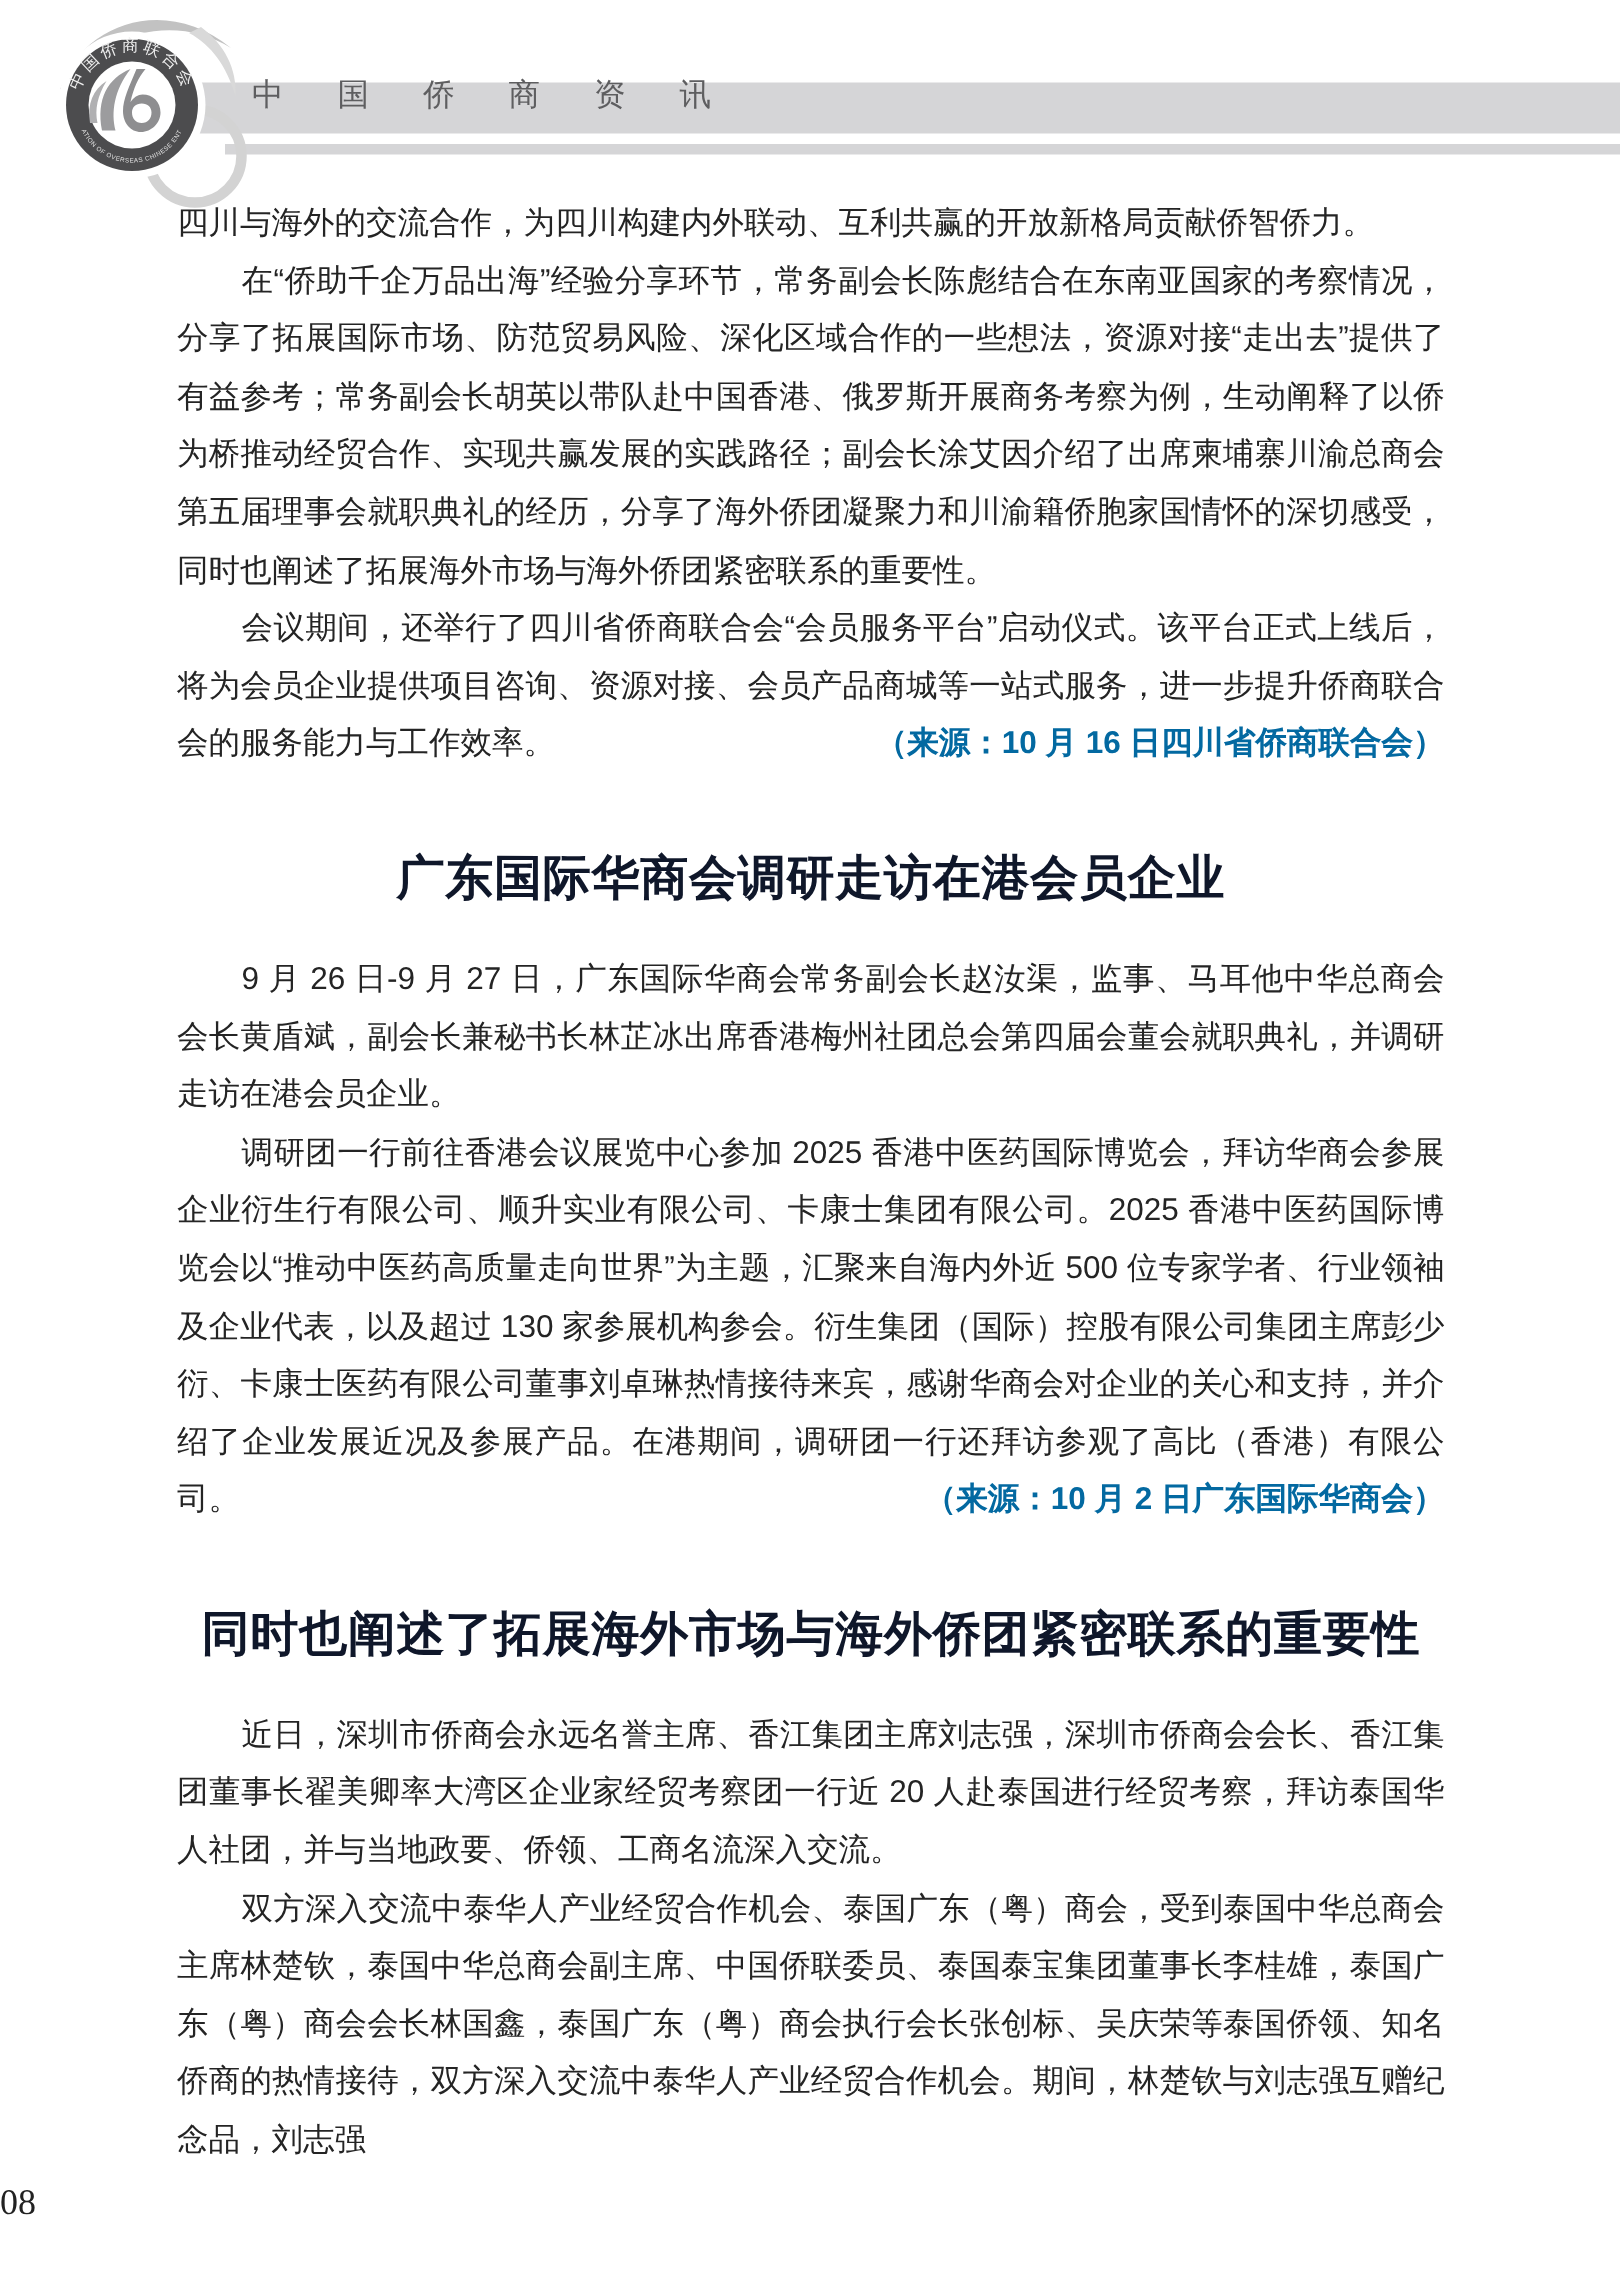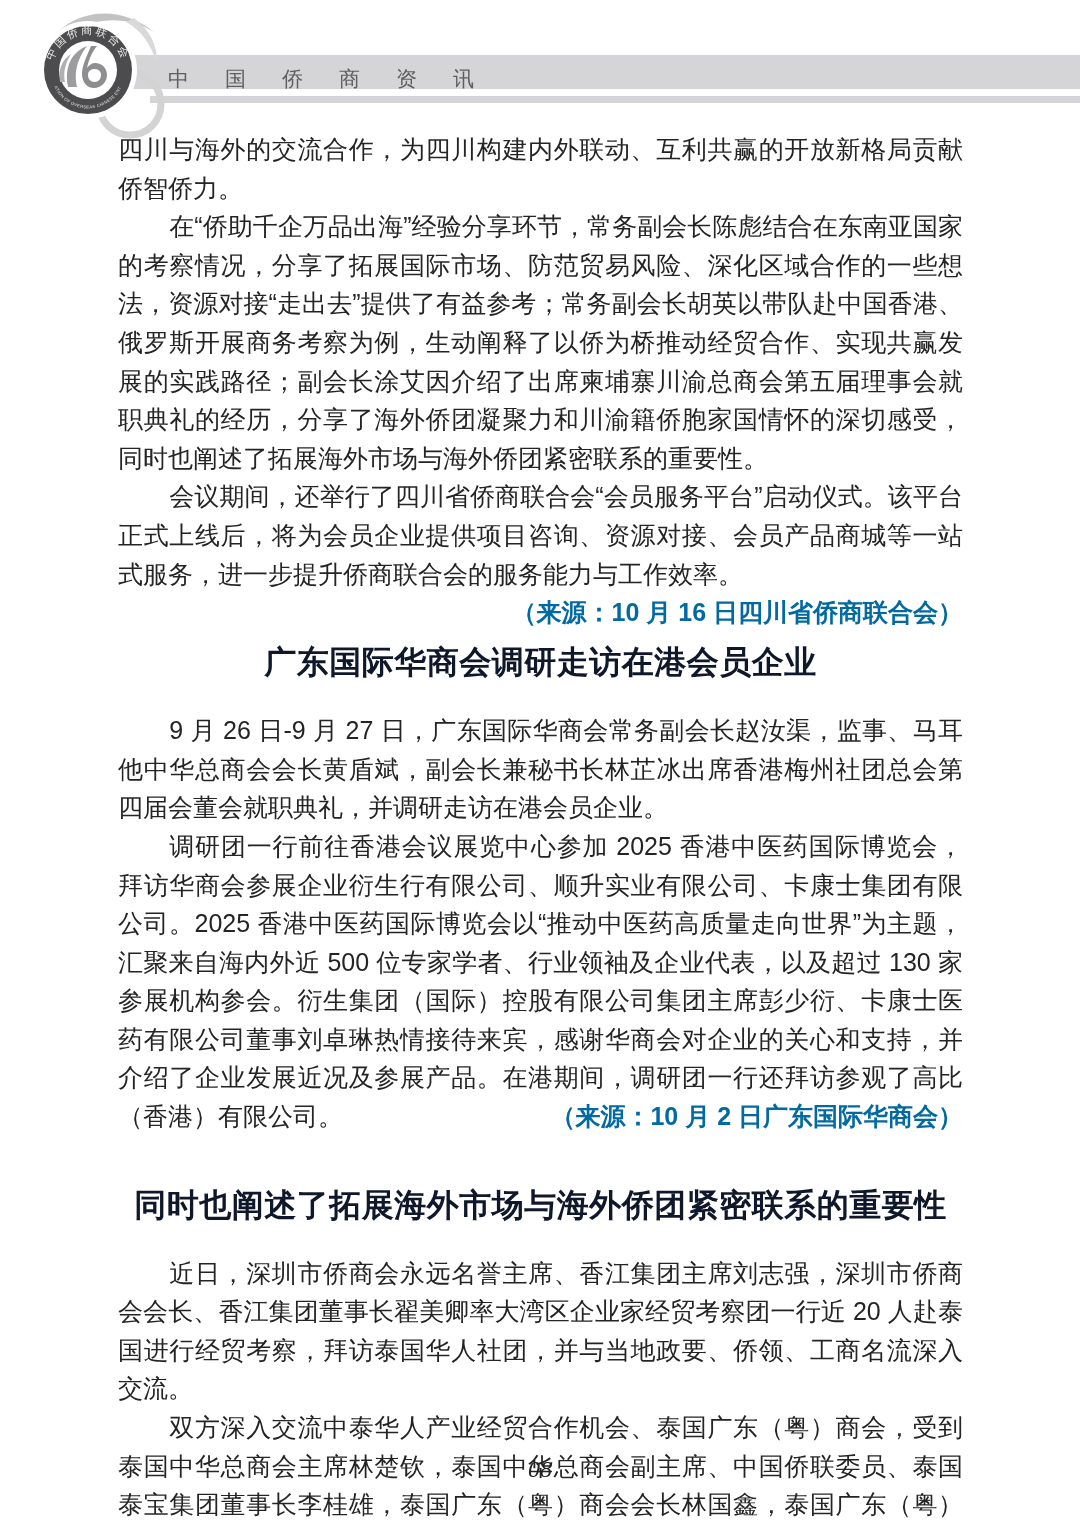--- a/index.html
+++ b/index.html
@@ -19,37 +19,37 @@
     left: 118px; right: 0; top: 55px; height: 34px;
     background: #d5d5d7;
   }
   .bar-thin {
     position: absolute;
     left: 150px; right: 0; top: 96px; height: 7px;
     background: #d5d5d7;
   }
   .banner-title {
     position: absolute;
-    left: 168px; top: 65px;
+    left: 168px; top: 49px;
     font-size: 21px;
     letter-spacing: 36px;
     color: #5e5e60;
     white-space: nowrap;
   }
   .logo-svg { position: absolute; left: 30px; top: 2px; }
 
   
   .body-text {
     position: absolute;
     left: 118px; top: 130px;
     width: 845px;
   }
   .para {
     margin: 0;
-    font-size: 25px;
+    font-size: 21px;
     line-height: 38.6px;
     text-align: justify;
     color: #242424;
     text-indent: 2.05em;
   }
   .para.first { text-indent: 0; }
   .source {
     float: right;
     font-weight: 700;
     color: #0369a1;
@@ -62,25 +62,23 @@
     font-weight: 700;
     text-align: center;
     color: #0f172a;
     letter-spacing: 0.5px;
   }
 
   
   .page-number {
     position: absolute;
     left: 0; right: 0; top: 1456px;
-    text-align: center;
     font-family: "Liberation Serif", serif;
     font-size: 24px;
     color: #222222;
-    font-style: italic;
   }
 </style>
 </head>
 <body>
 
 <div class="page">
 
   <header>
     <div class="bar-main"></div>
     <div class="bar-thin"></div>

